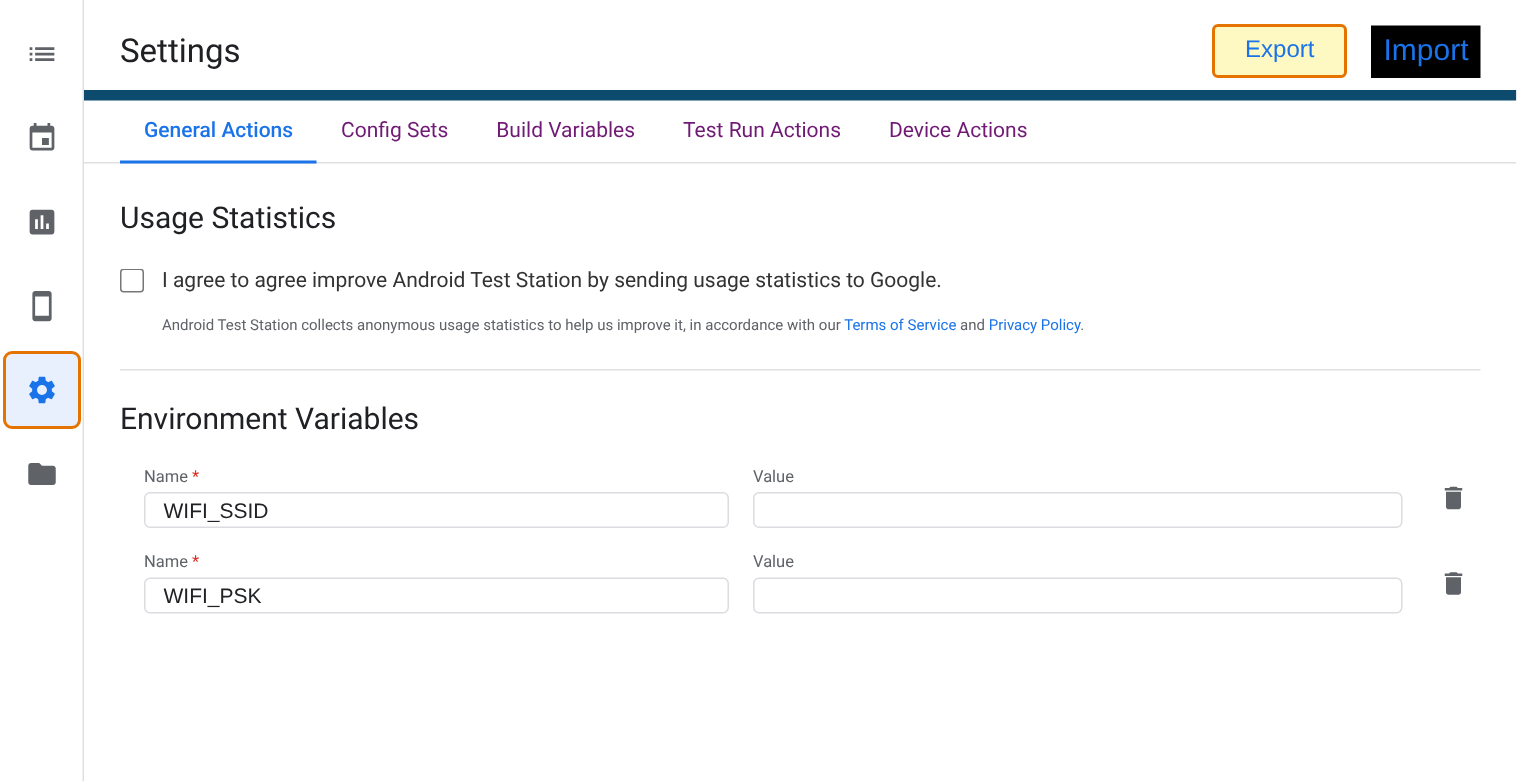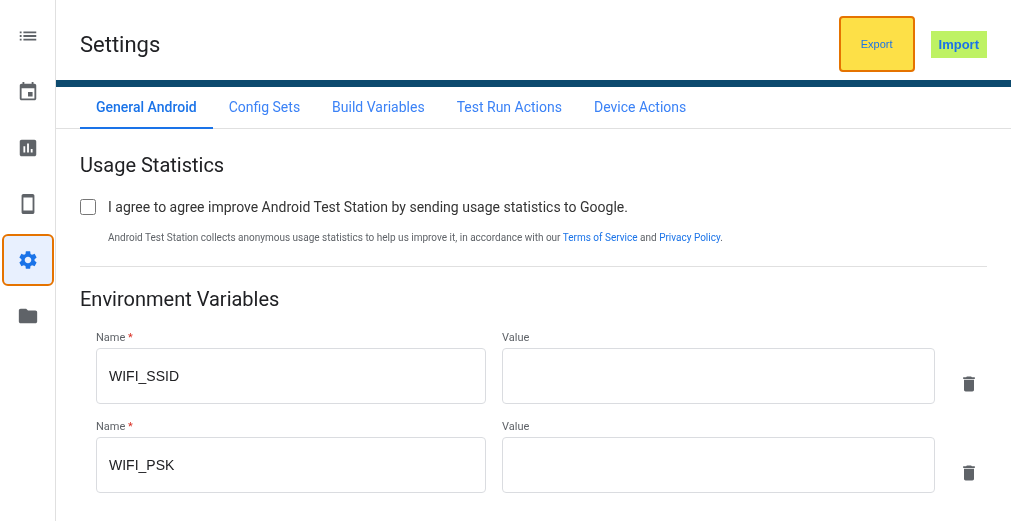--- a/index.html
+++ b/index.html
@@ -55,47 +55,47 @@
       color: #202124;
     }
     .header-actions {
       display: flex;
       gap: 16px;
       align-items: center;
     }
     .btn-export {
       border: 2px solid #e57300;
       color: #1a73e8;
-      background: #fde047;
-      padding: 20px 20px;
+      background: #fef9c3;
+      padding: 7px 20px;
       border-radius: 4px;
-      font-size: 11px;
+      font-size: 16px;
       cursor: pointer;
       font-weight: 500;
     }
     .btn-import {
       border: none;
       color: #1a73e8;
-      background: #bef264;
+      background: #000000;
       padding: 6px 8px;
-      font-size: 13px;
-      cursor: pointer;
-      font-weight: 700;
+      font-size: 20px;
+      cursor: pointer;
+      font-weight: 400;
     }
 
     
     .tabs {
       display: flex;
       border-bottom: 1px solid #e0e0e0;
       padding: 0 24px;
     }
     .tab {
       padding: 12px 16px;
       font-size: 14px;
-      color: #3b82f6;
+      color: #701a75;
       cursor: pointer;
       border-bottom: 2px solid transparent;
       margin-bottom: -1px;
       white-space: nowrap;
     }
     .tab.active {
       color: #1a73e8;
       border-bottom: 2px solid #1a73e8;
       font-weight: 500;
     }
@@ -172,21 +172,21 @@
     }
     .field-label span.required { color: #d93025; }
     .field-input {
       border: 1px solid #dadce0;
       border-radius: 4px;
       padding: 8px 12px;
       font-size: 14px;
       color: #202124;
       outline: none;
       width: 100%;
-      height: 56px;
+      height: 24px;
     }
 
     .delete-btn {
       background: none;
       border: none;
       cursor: pointer;
       color: #5f6368;
       padding: 8px;
       display: flex;
       align-items: center;
@@ -236,21 +236,21 @@
 
   <div class="header">
     <h1 class="header-title">Settings</h1>
     <div class="header-actions">
       <button class="btn-export">Export</button>
       <button class="btn-import">Import</button>
     </div>
   </div>
 
   <div class="tabs">
-    <div class="tab active">General Android</div>
+    <div class="tab active">General Actions</div>
     <div class="tab">Config Sets</div>
     <div class="tab">Build Variables</div>
     <div class="tab">Test Run Actions</div>
     <div class="tab">Device Actions</div>
   </div>
 
   <div class="content">
 
     <h2 class="section-title">Usage Statistics</h2>
     <div class="checkbox-row">

